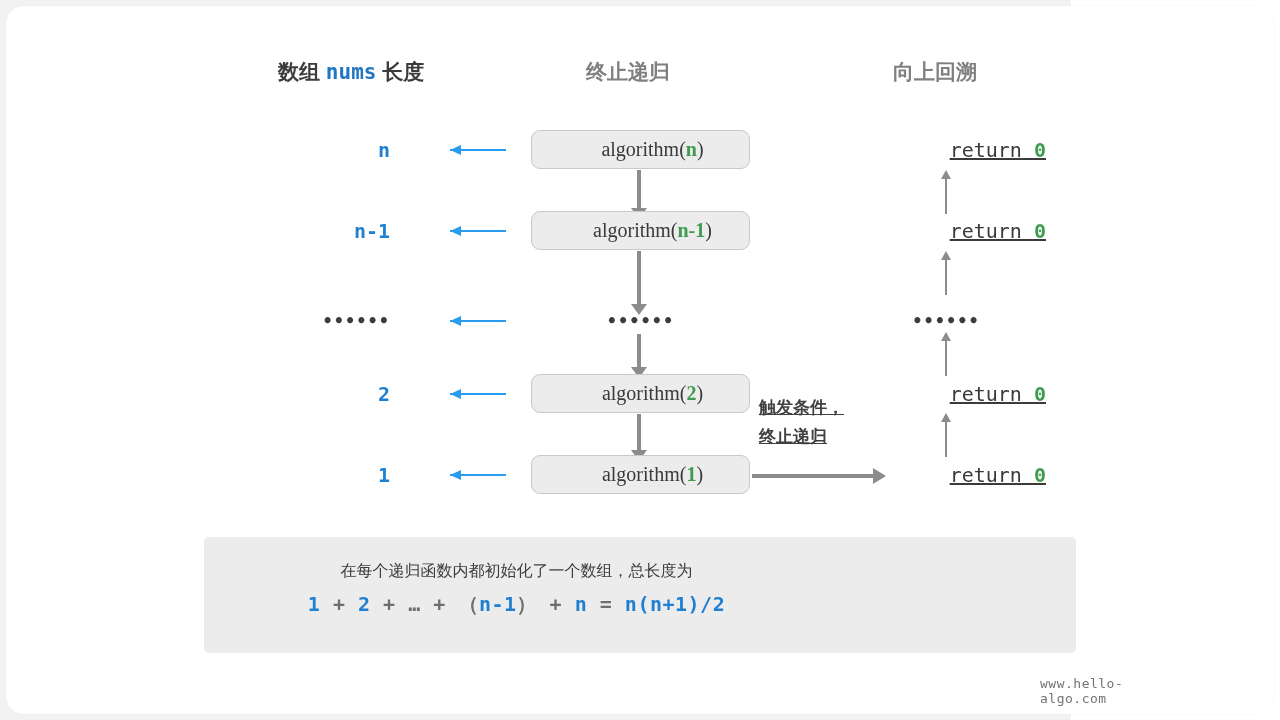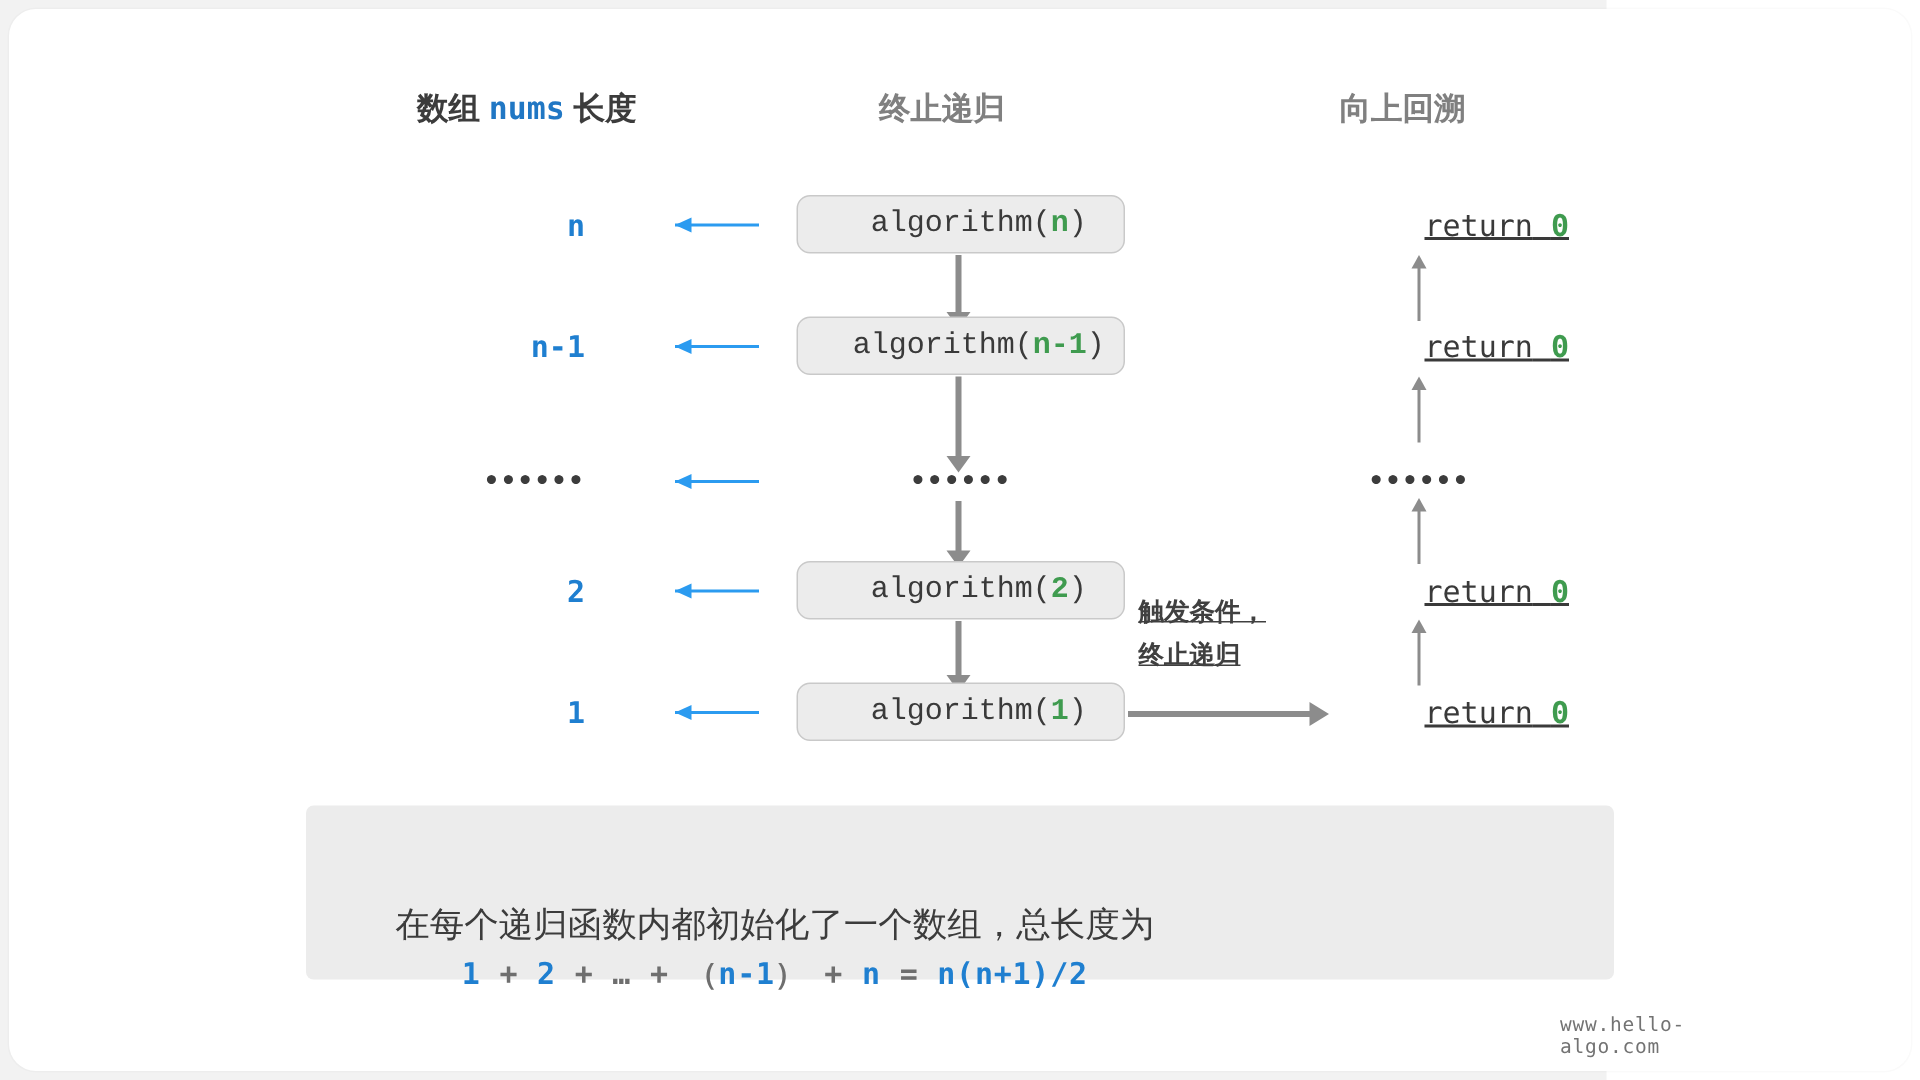--- a/index.html
+++ b/index.html
@@ -118,21 +118,21 @@
     width: 219px;
     height: 39px;
     box-sizing: border-box;
     background: #ececec;
     border: 1px solid #c9c9c9;
     border-radius: 9px;
     line-height: 37px;
     text-align: center;
     font-size: 20px;
     color: #3a3a3a;
-    font-family: Liberation Mono, monospace;
+    font-family: Liberation Serif, serif;
     white-space: nowrap;
     padding-left: 24px;
   }
   .callbox .arg { color: #3f9b4f; font-weight: bold; }
 
   
   .mid-dots {
     position: absolute;
     left: 531px;
     width: 219px;
@@ -258,25 +258,24 @@
     border-radius: 5px;
   }
   #summary-text {
     position: absolute;
     left: 25px;
     top: 19px;
     width: 575px;
     text-align: center;
   }
   #summary-line1 {
-    font-size: 23px;
+    font-size: 16px;
     color: #3c3c3c;
     line-height: 30px;
     white-space: nowrap;
-    margin-top: 45px;
   }
   #summary-line2 {
     margin-top: 5px;
     font-size: 20px;
     font-weight: bold;
     color: #6e6e6e;
     font-family: "DejaVu Sans Mono", "Liberation Mono", monospace;
     white-space: nowrap;
     letter-spacing: 0.5px;
   }

